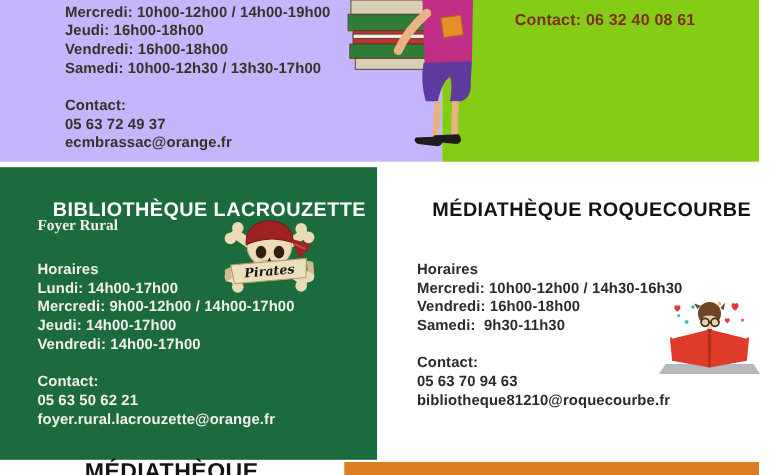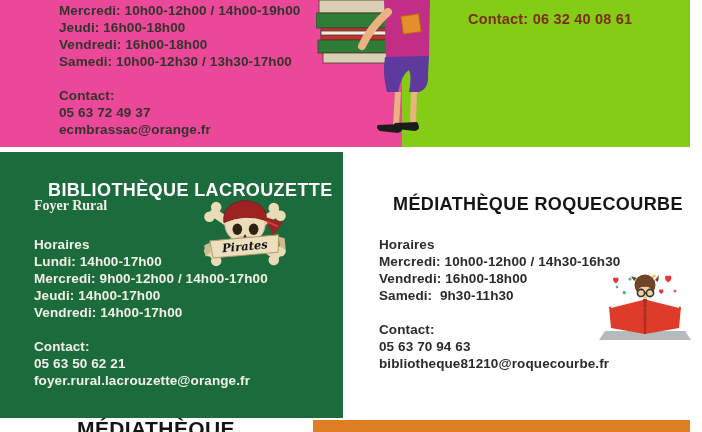--- a/index.html
+++ b/index.html
@@ -1,37 +1,37 @@
 <!DOCTYPE html>
 <html><head>
 <meta charset="utf-8">
 <style>
   html,body{margin:0;padding:0;background:#fff;}
   .canvas{
     position:relative;width:702px;height:432px;overflow:hidden;background:#ffffff;
     font-family:"Liberation Sans","DejaVu Sans",sans-serif;
   }
   .panel{position:absolute;}
-  .panel-topleft{left:0;top:0;width:402px;height:147px;background:#ec4899;}
+  .panel-topleft{left:0;top:0;width:402px;height:147px;background:#c4b5fd;}
   .panel-topright{left:402px;top:0;width:288px;height:147px;background:#84cc16;}
   .panel-bottomleft{left:0;top:152px;width:343px;height:266px;background:#1b6b3c;}
   .panel-bottomright{left:343px;top:152px;width:347px;height:268px;background:#ffffff;}
   .bottom-bar{position:absolute;left:313px;top:420px;width:377px;height:12px;background:#dd7e22;}
   .textblock{position:absolute;}
   .line{white-space:pre;font-weight:bold;font-size:13.5px;line-height:17px;letter-spacing:.1px;}
   .gap{height:17px;}
   .tl-text{left:59px;top:2px;color:#33342c;}
   .bl-text{left:34px;top:236px;color:#f2efe8;}
   .br-text{left:379px;top:236px;color:#2b2b2b;}
   .section-title{
     position:absolute;margin:15px;font-weight:bold;font-size:18px;line-height:20px;
     letter-spacing:.4px;white-space:pre;
   }
   .title-lacrouzette{left:33px;top:165px;color:#ffffff;}
-  .title-roquecourbe{left:378px;top:179px;color:#141414;}
+  .title-roquecourbe{left:378px;top:165px;color:#141414;}
   .subtitle{position:absolute;left:34px;top:198px;color:#f2efe8;font-weight:bold;font-size:14px;font-family:Liberation Serif, serif;}
   .contact-orange{
     position:absolute;left:468px;top:11px;color:#7e2c14;font-weight:bold;
     font-size:14.5px;letter-spacing:.2px;white-space:pre;
   }
   .illus{position:absolute;}
   .next-title{
     position:absolute;left:77px;top:418px;color:#141414;font-weight:bold;
     font-size:21px;line-height:21px;letter-spacing:.4px;white-space:pre;
   }

